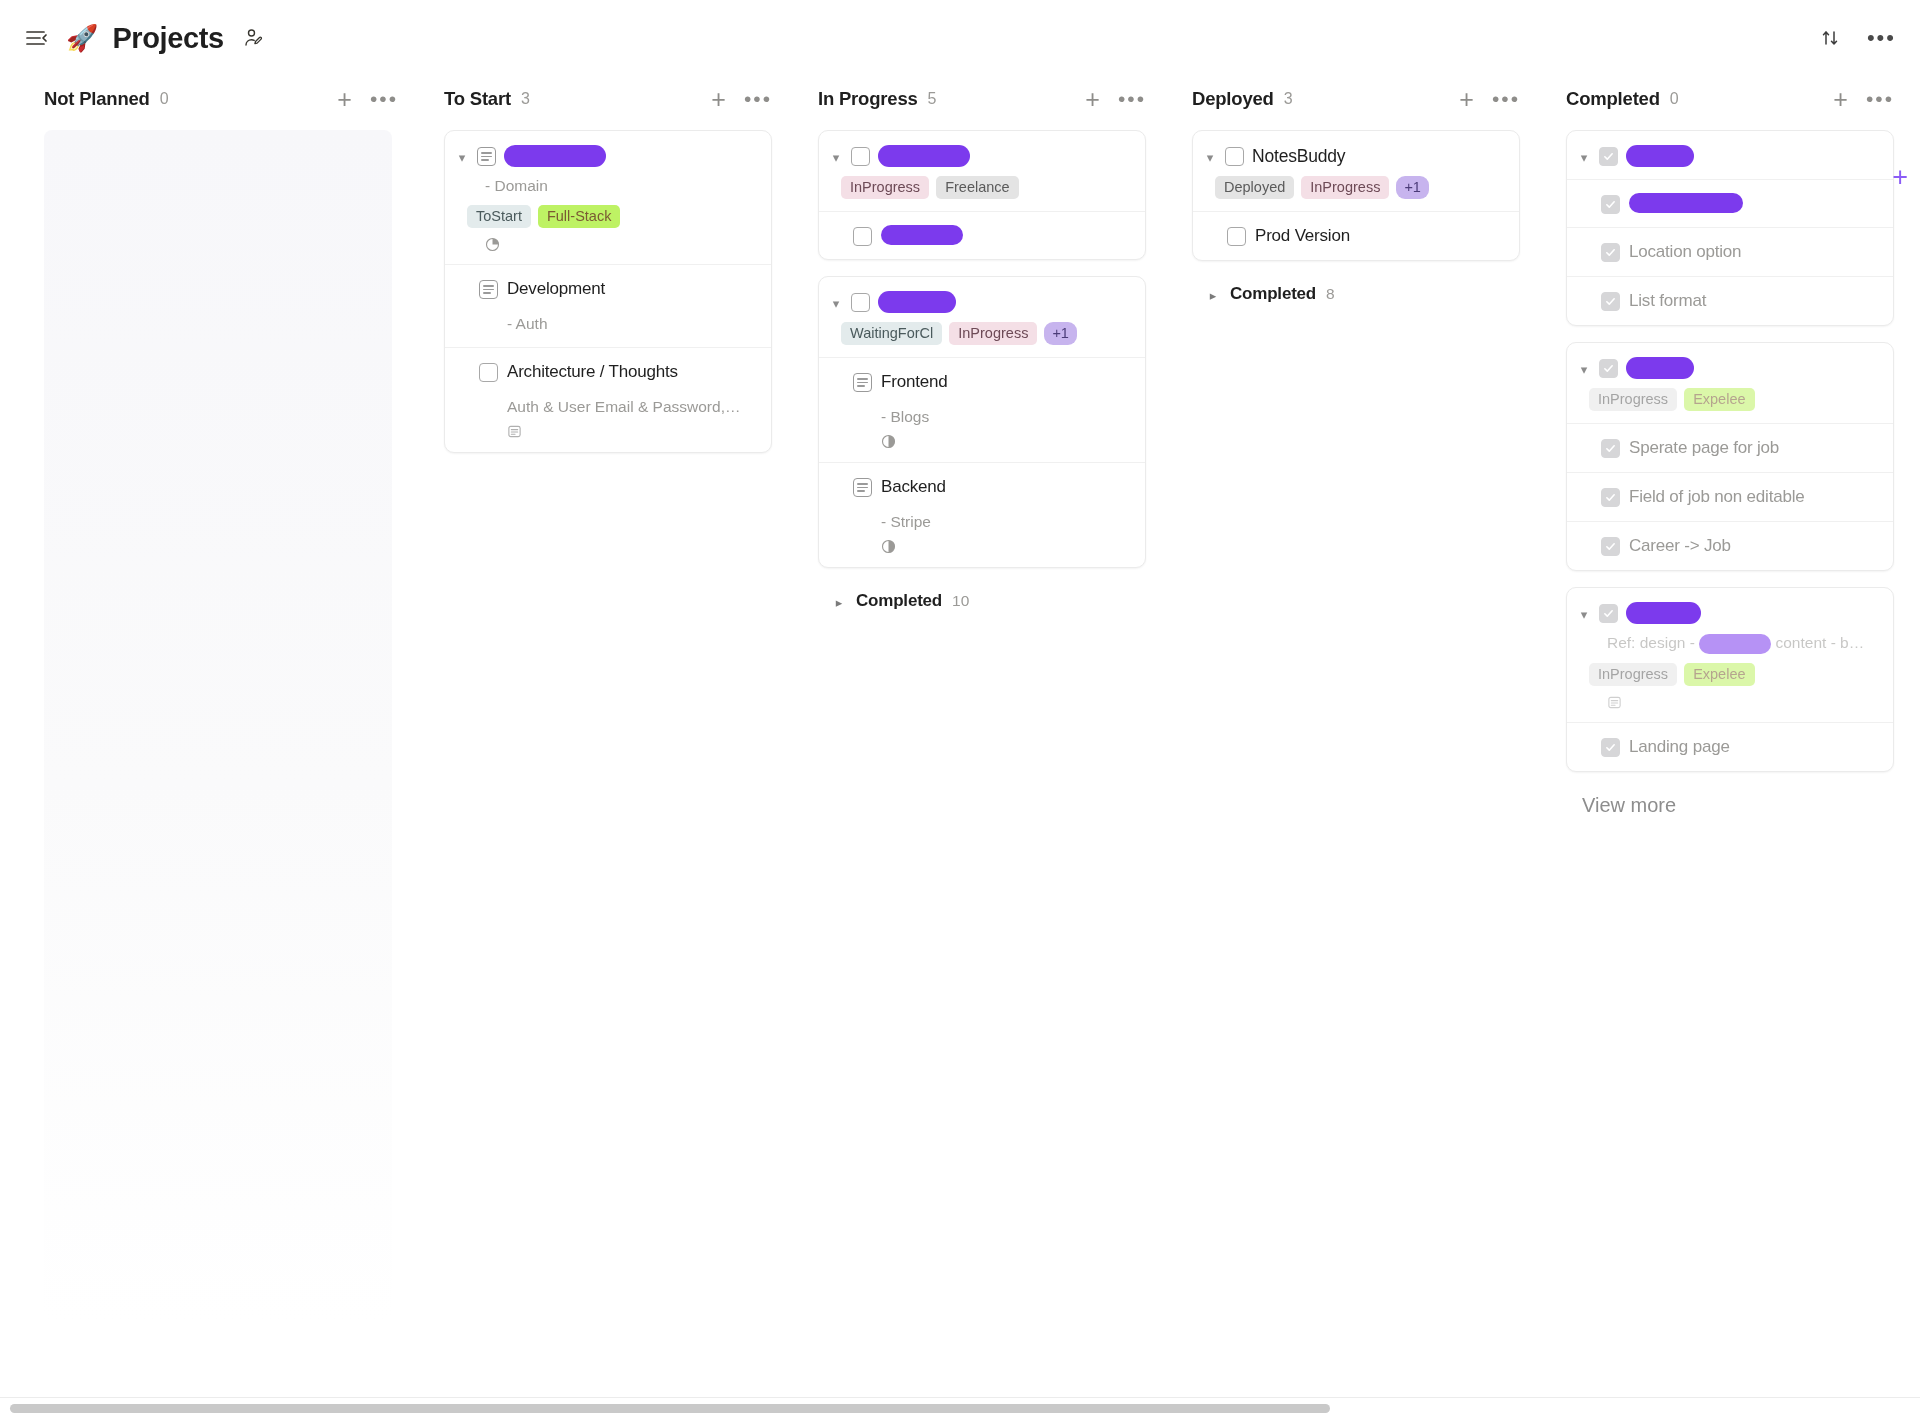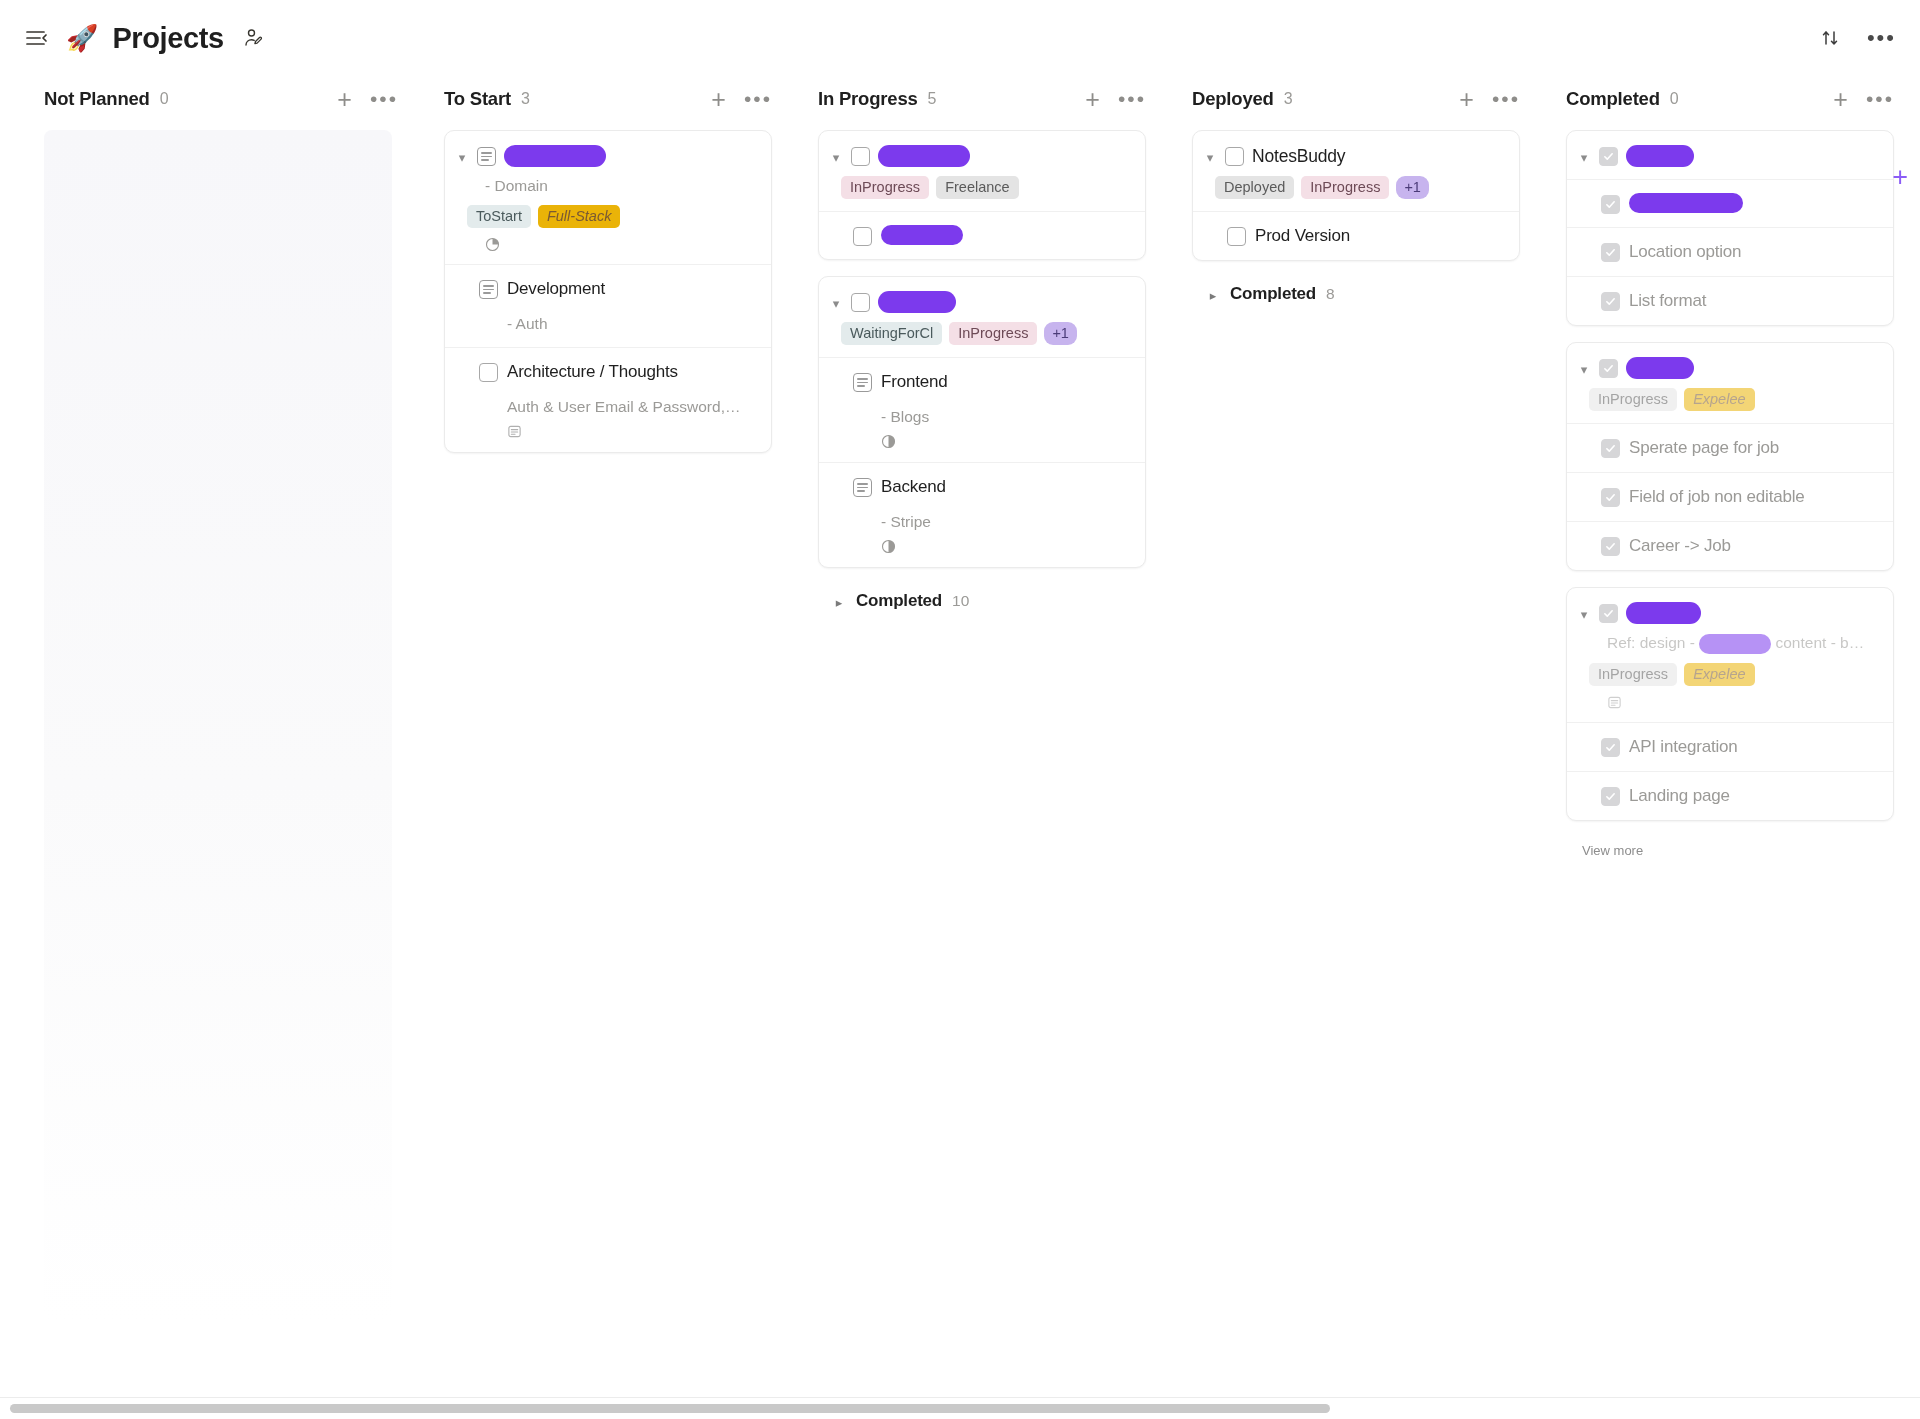--- a/index.html
+++ b/index.html
@@ -126,21 +126,21 @@
     font-size: 15.5px; color: #9b9a97;
     margin: 9px 0 0 30px; line-height: 20px;
   }
 
   .tags { display: flex; flex-wrap: wrap; gap: 7px; margin: 9px 0 0 12px; }
   .tag {
     font-size: 14.5px; padding: 3px 9px; border-radius: 5px;
     line-height: 17px; white-space: nowrap;
   }
   .tag.blue   { background: #e3ebec; color: #4a5a5c; }
-  .tag.peach  { background: #eab308; color: #7a5a33; font-style: italic; }
+  .tag.peach  { background: #bef264; color: #7a5a33; }
   .tag.pink   { background: #f4dfe6; color: #6d4a56; }
   .tag.gray   { background: #e4e4e4; color: #5b5b5b; }
   .tag.plus   { background: #c7b4ee; color: #4b3b78; border-radius: 9px; padding: 3px 8px; font-weight: 500;}
   .tag.faded  { opacity: .55; }
 
   .meta-row { margin: 9px 0 0 30px; display: flex; align-items: center; gap: 8px; }
   .mini-icon { width: 15px; height: 15px; color: #9b9a97; display: block; }
 
   .sub-item {
     border-top: 1px solid #f0f0f0;
@@ -154,21 +154,21 @@
   .sub-meta { margin-top: 7px; }
 
   .collapsed-group {
     display: flex; align-items: center; gap: 10px;
     padding: 6px 0 0 14px; margin-top: 4px;
   }
   .collapsed-group .cg-label { font-size: 17px; font-weight: 700; color: #1f1f1f; letter-spacing: -0.2px; }
   .collapsed-group .cg-count { font-size: 15.5px; color: #9b9a97; }
 
   .view-more {
-    font-size: 13px; color: #8d8d8d; padding: 6px 0 0 16px; cursor: pointer;
+    font-size: 20px; color: #8d8d8d; padding: 6px 0 0 16px; cursor: pointer;
   }
 
   .add-col-plus {
     position: absolute; right: 12px; top: 88px;
     font-size: 27px; color: #8b5cf6; line-height: 1; cursor: pointer; font-weight: 300;
   }
 
   
   .hscroll {
     position: absolute; left: 0; bottom: 0;
@@ -553,30 +553,20 @@
             </svg>
           </div>
         </div>
         <div class="sub-item">
           <span class="checkbox checked">
             <svg viewBox="0 0 16 16" fill="none">
                 <path d="M3.5 8.3l3 3 6-6.6" stroke="#fff" stroke-width="2" stroke-linecap="round" stroke-linejoin="round"></path>
               </svg>
           </span>
           <div class="sub-body">
-            <div class="sub-title muted">API integration</div>
-          </div>
-        </div>
-        <div class="sub-item">
-          <span class="checkbox checked">
-            <svg viewBox="0 0 16 16" fill="none">
-                <path d="M3.5 8.3l3 3 6-6.6" stroke="#fff" stroke-width="2" stroke-linecap="round" stroke-linejoin="round"></path>
-              </svg>
-          </span>
-          <div class="sub-body">
             <div class="sub-title muted">Landing page</div>
           </div>
         </div>
       </div>
 
       <div class="view-more">View more</div>
     </div>
   </div>
 
   <span class="add-col-plus">+</span>

